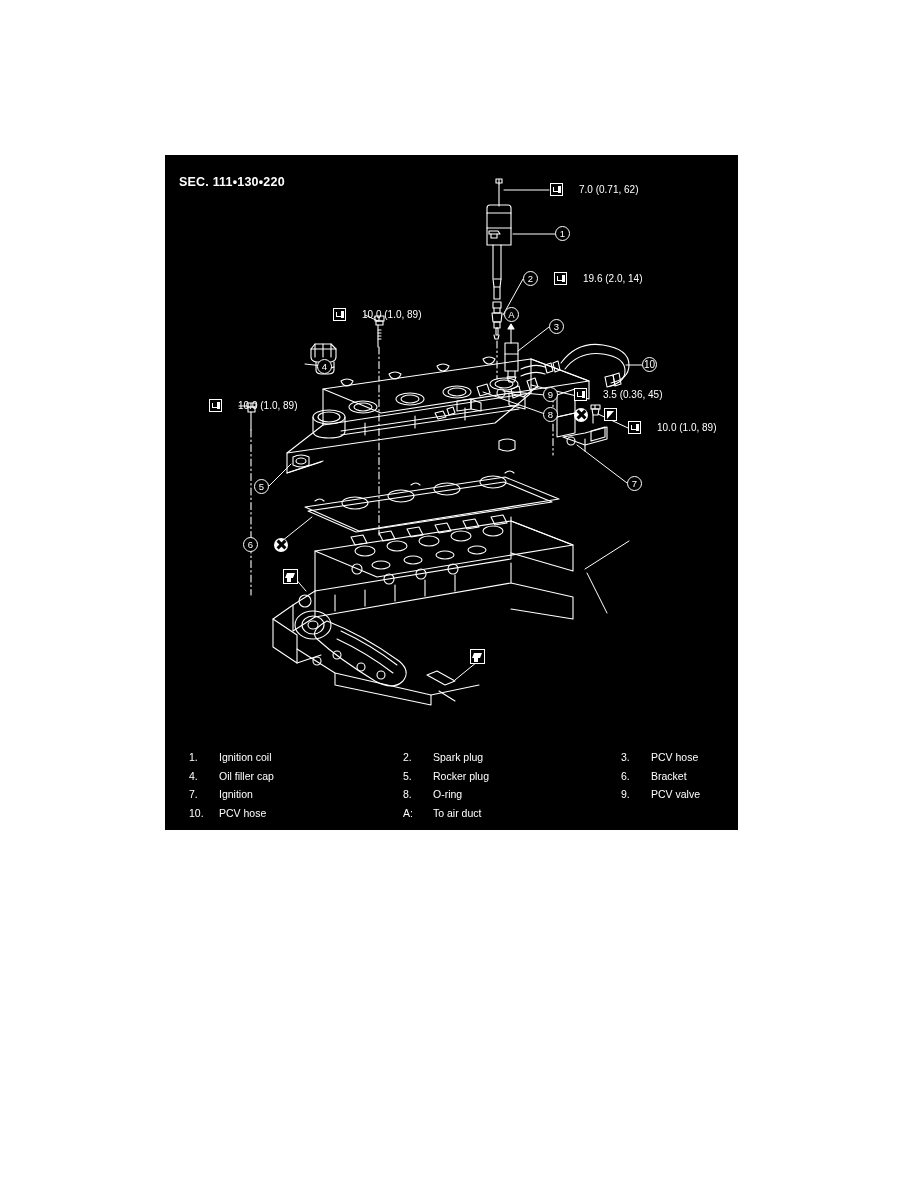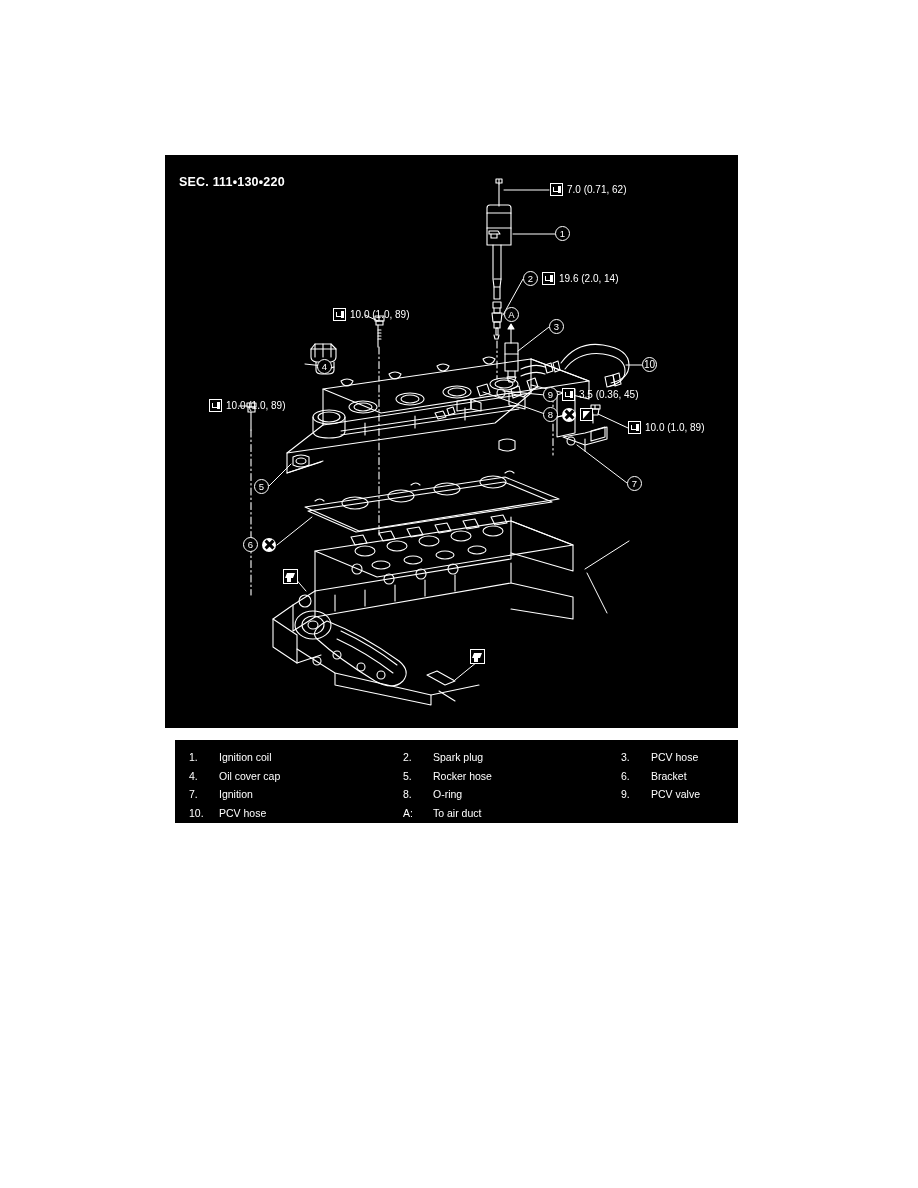--- a/index.html
+++ b/index.html
@@ -15,21 +15,21 @@
     font-family: "Liberation Sans", sans-serif;
     overflow: hidden;
   }
 
   
   #diagram-panel {
     position: absolute;
     left: 165px;
     top: 155px;
     width: 573px;
-    height: 573px;
+    height: 675px;
     background: #000000;
     overflow: hidden;
   }
 
   #section-header {
     position: absolute;
     left: 14px;
     top: 20px;
     color: #ffffff;
     font-size: 12.5px;
@@ -45,21 +45,21 @@
     top: 0;
     width: 573px;
     height: 573px;
   }
 
   
   .anno {
     position: absolute;
     display: flex;
     align-items: center;
-    gap: 4px;
+    gap: 16px;
     color: #ffffff;
     font-size: 10px;
     white-space: nowrap;
     line-height: 1;
     text-align: center;
   }
   .anno-text {
     color: #ffffff;
     font-size: 10px;
     white-space: nowrap;
@@ -611,25 +611,25 @@
     </div>
     <div class="legend-cell c3">
       <span class="legend-idx">3.</span>
       <span class="legend-label">PCV hose</span>
     </div>
   </div>
 
   <div class="legend-row">
     <div class="legend-cell c1">
       <span class="legend-idx">4.</span>
-      <span class="legend-label">Oil cover cap</span>
+      <span class="legend-label">Oil filler cap</span>
     </div>
     <div class="legend-cell c2">
       <span class="legend-idx">5.</span>
-      <span class="legend-label">Rocker hose</span>
+      <span class="legend-label">Rocker plug</span>
     </div>
     <div class="legend-cell c3">
       <span class="legend-idx">6.</span>
       <span class="legend-label">Bracket</span>
     </div>
   </div>
 
   <div class="legend-row">
     <div class="legend-cell c1">
       <span class="legend-idx">7.</span>

